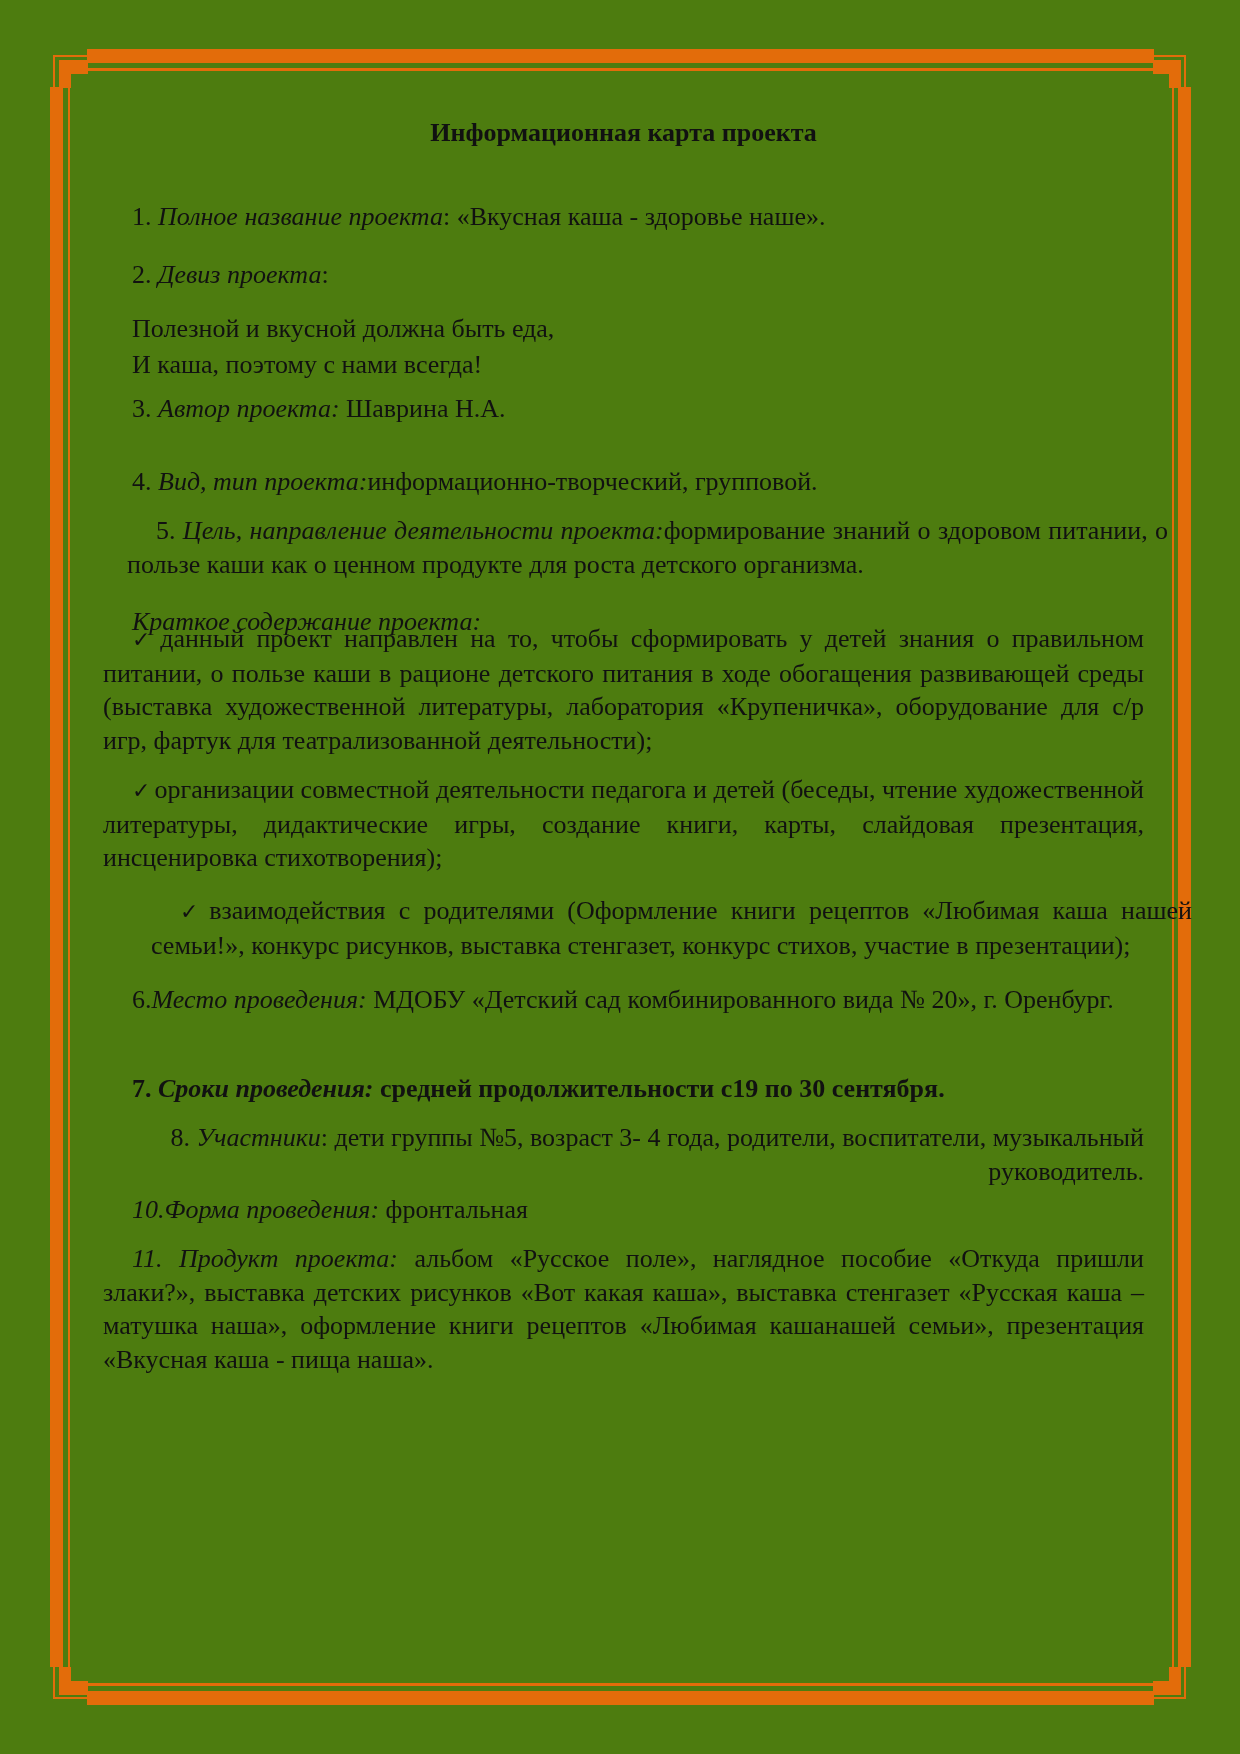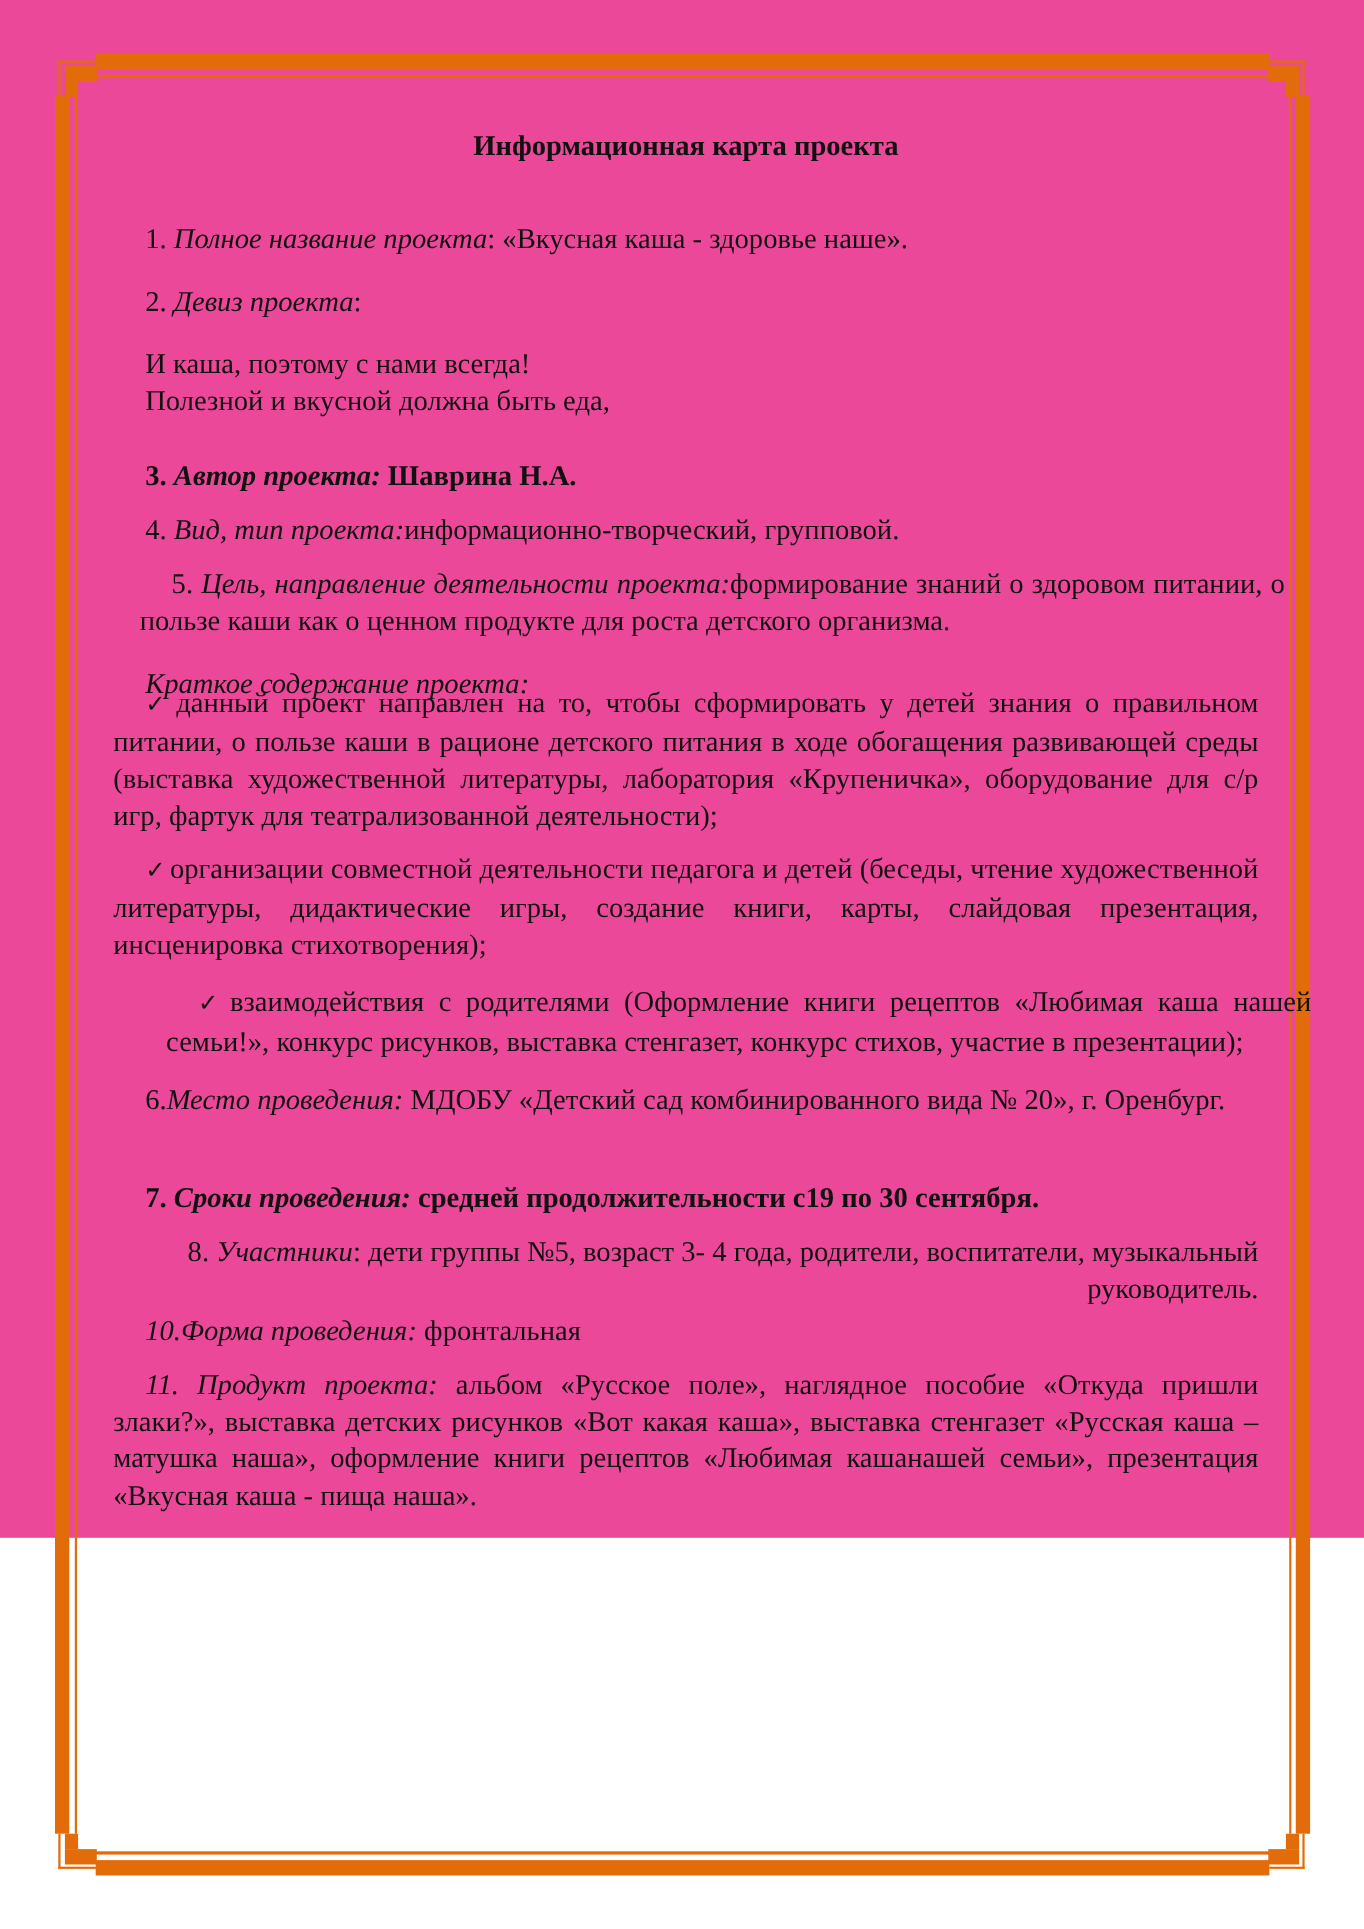--- a/index.html
+++ b/index.html
@@ -1,17 +1,17 @@
 <!DOCTYPE html>
 <html><head>
 <meta charset="utf-8">
 <style>
   html, body { margin: 0; padding: 0; background: #ffffff; }
   body { width: 1240px; height: 1754px; position: relative; overflow: hidden; }
-  .page { position: absolute; left: 0; top: 0; width: 1240px; height: 1398px; background: #ec4899; }
+  .page { position: absolute; left: 0; top: 0; width: 1240px; height: 1754px; background: #4d7c0f; }
 
   
   .fr { position: absolute; background: #e36c0a; }
   .frl { position: absolute; border: 0 solid #e36c0a; }
 
   
   .doc {
     position: absolute;
     left: 103px;
     top: 0;
@@ -82,25 +82,25 @@
     <p class="p ind" style="top:200px;">
       <span>1.</span>
       <i>Полное название проекта</i><span>:</span><span> «Вкусная каша - здоровье наше».</span>
     </p>
 
     <p class="p ind" style="top:258px;">
       <span>2.</span>
       <i>Девиз проекта</i><span>:</span>
     </p>
     <div class="motto" style="top:312px;">
+      <span class="line">Полезной и вкусной должна быть еда,</span>
       <span class="line" style="margin-top:2px;">И каша, поэтому с нами всегда!</span>
-      <span class="line">Полезной и вкусной должна быть еда,</span>
     </div>
 
-    <p class="p ind" style="top:416px;font-weight:bold;">
+    <p class="p ind" style="top:392px;">
       <span>3.</span>
       <i>Автор проекта:</i><span> Шаврина Н.А.</span>
     </p>
 
     <p class="p ind" style="top:465px;">
       <span>4.</span>
       <i>Вид, тип проекта:</i><span>информационно-творческий, групповой.</span>
     </p>
 
     <p class="p ind" style="top:514px;margin-left:24px;">

